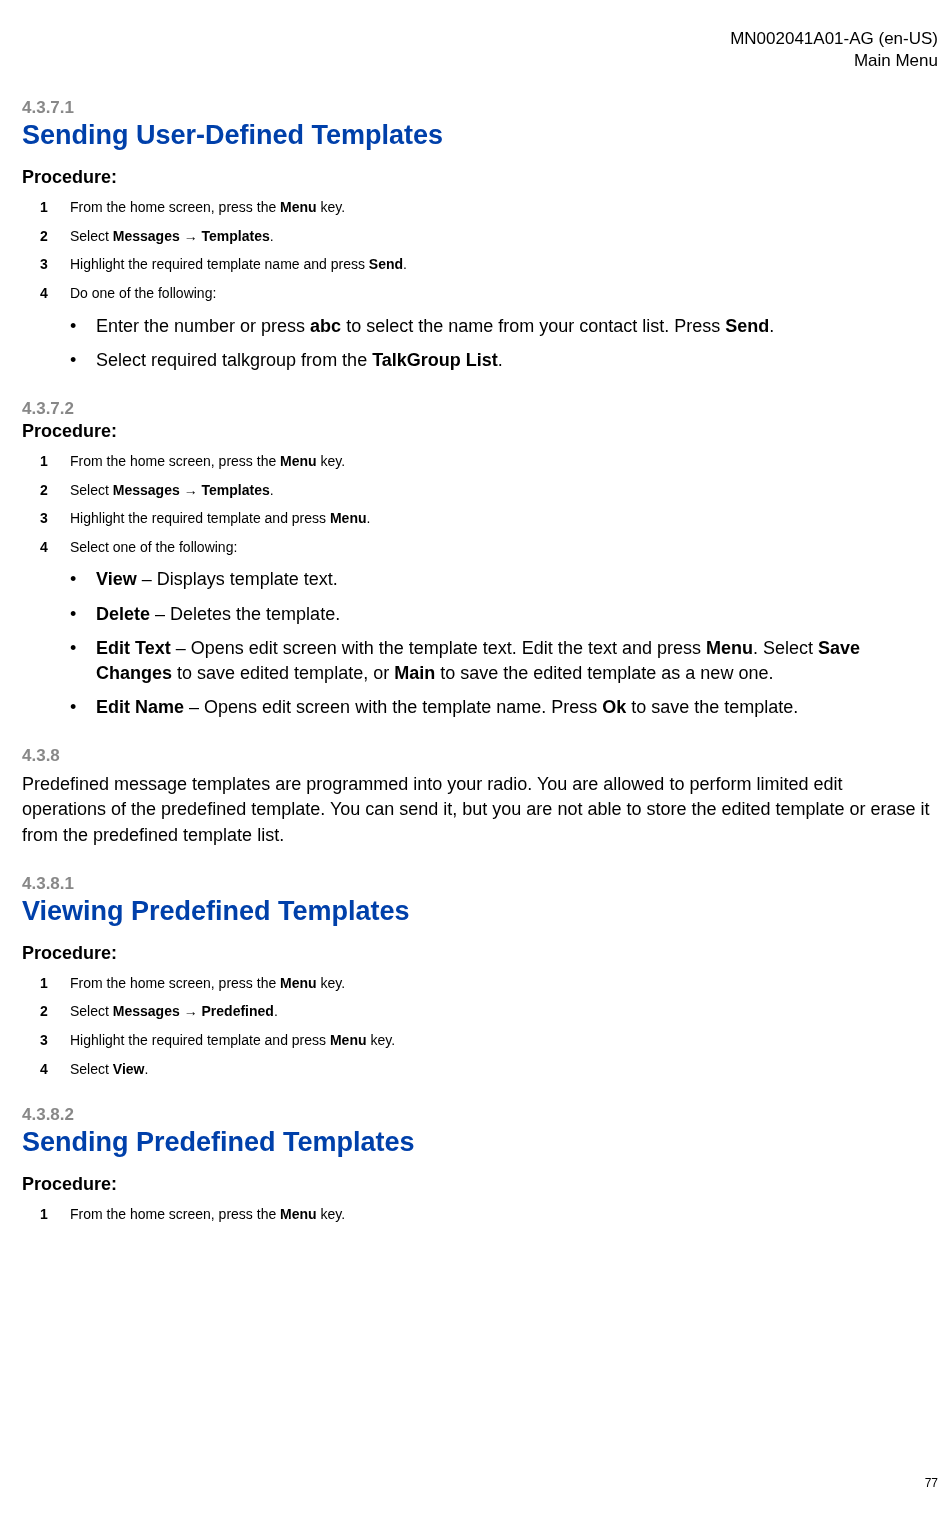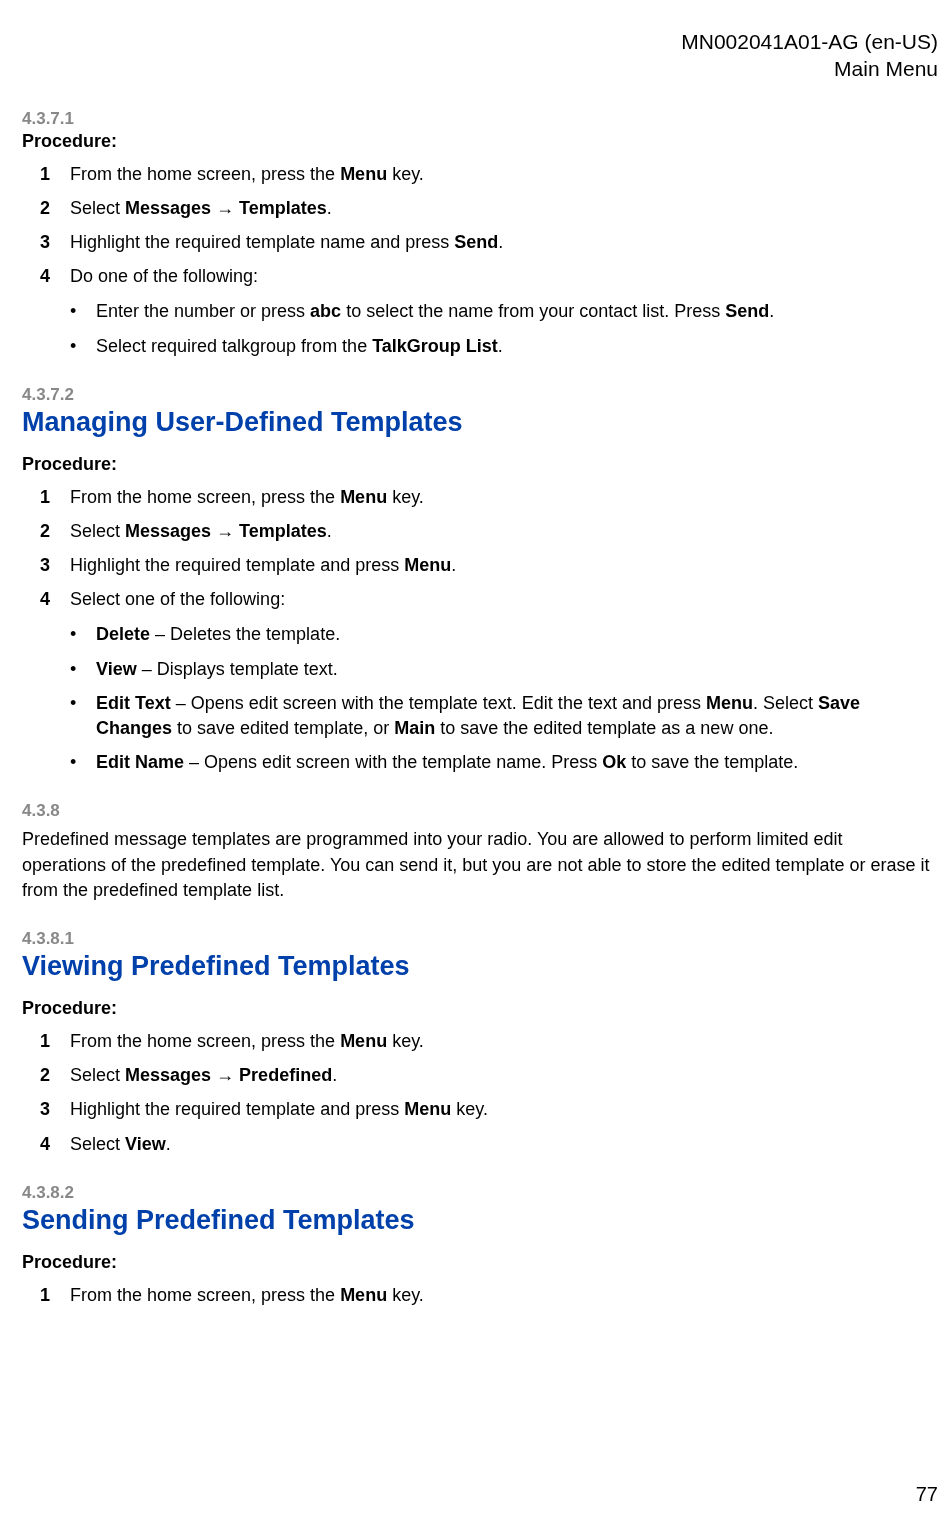--- a/index.html
+++ b/index.html
@@ -12,21 +12,21 @@
     background: #fff;
   }
   .page {
     position: relative;
     width: 950px;
     min-height: 1528px;
     padding: 28px 12px 20px 22px;
   }
   .header-right {
     text-align: right;
-    font-size: 21px;
+    font-size: 17px;
     line-height: 1.3;
     margin-bottom: 22px;
   }
   .section-num {
     color: #888;
     font-size: 17px;
     font-weight: bold;
     margin-top: 26px;
     margin-bottom: 2px;
   }
@@ -44,21 +44,21 @@
   ol.steps {
     list-style: none;
     padding: 0;
     margin: 0 0 10px 18px;
     counter-reset: step;
   }
   ol.steps > li {
     counter-increment: step;
     position: relative;
     padding-left: 30px;
-    font-size: 18px;
+    font-size: 14px;
     line-height: 1.4;
     margin-bottom: 9px;
   }
   ol.steps > li::before {
     content: counter(step);
     position: absolute;
     left: 0;
     top: 0;
     font-weight: bold;
   }
@@ -80,23 +80,23 @@
     left: 0;
     top: 0;
   }
   .body-para {
     font-size: 18px;
     line-height: 1.4;
     margin: 6px 8px 10px 0;
   }
   .page-num {
     position: absolute;
-    bottom: 22px;
+    bottom: 38px;
     right: 12px;
-    font-size: 20px;
+    font-size: 12px;
   }
   .watermark {
     position: absolute;
     top: 630px;
     left: 50%;
     transform: translateX(-50%);
     font-size: 130px;
     font-weight: bold;
     color: rgba(0,0,0,0.10);
     letter-spacing: 4px;
@@ -113,44 +113,44 @@
 <div class="page">
 
   <div class="content">
 
     <div class="header-right">
       <div>MN002041A01-AG (en-US)</div>
       <div>Main Menu</div>
     </div>
 
     <div class="section-num">4.3.7.1</div>
+    <div class="section-title">Sending User-Defined Templates</div>
     <div class="procedure-label">Procedure:</div>
     <ol class="steps">
       <li><span>From the home screen, press the </span><b>Menu</b><span> key.</span></li>
       <li><span>Select </span><b>Messages</b><span> → </span><b>Templates</b><span>.</span></li>
       <li><span>Highlight the required template name and press </span><b>Send</b><span>.</span></li>
       <li><span>Do one of the following:</span></li>
     </ol>
     <ul class="bullets">
       <li><span>Enter the number or press </span><b>abc</b><span> to select the name from your contact list. Press </span><b>Send</b><span>.</span></li>
       <li><span>Select required talkgroup from the </span><b>TalkGroup List</b><span>.</span></li>
     </ul>
 
     <div class="section-num">4.3.7.2</div>
-    <div class="section-title">Managing User-Defined Templates</div>
     <div class="procedure-label">Procedure:</div>
     <ol class="steps">
       <li><span>From the home screen, press the </span><b>Menu</b><span> key.</span></li>
       <li><span>Select </span><b>Messages</b><span> → </span><b>Templates</b><span>.</span></li>
       <li><span>Highlight the required template and press </span><b>Menu</b><span>.</span></li>
       <li><span>Select one of the following:</span></li>
     </ol>
     <ul class="bullets">
+      <li><b>View</b><span> – Displays template text.</span></li>
       <li><b>Delete</b><span> – Deletes the template.</span></li>
-      <li><b>View</b><span> – Displays template text.</span></li>
       <li><b>Edit Text</b><span> – Opens edit screen with the template text. Edit the text and press </span><b>Menu</b><span>. Select </span><b>Save Changes</b><span> to save edited template, or </span><b>Main</b><span> to save the edited template as a new one.</span></li>
       <li><b>Edit Name</b><span> – Opens edit screen with the template name. Press </span><b>Ok</b><span> to save the template.</span></li>
     </ul>
 
     <div class="section-num">4.3.8</div>
     <div class="body-para">Predefined message templates are programmed into your radio. You are allowed to perform limited edit operations of the predefined template. You can send it, but you are not able to store the edited template or erase it from the predefined template list.</div>
 
     <div class="section-num">4.3.8.1</div>
     <div class="section-title">Viewing Predefined Templates</div>
     <div class="procedure-label">Procedure:</div>

